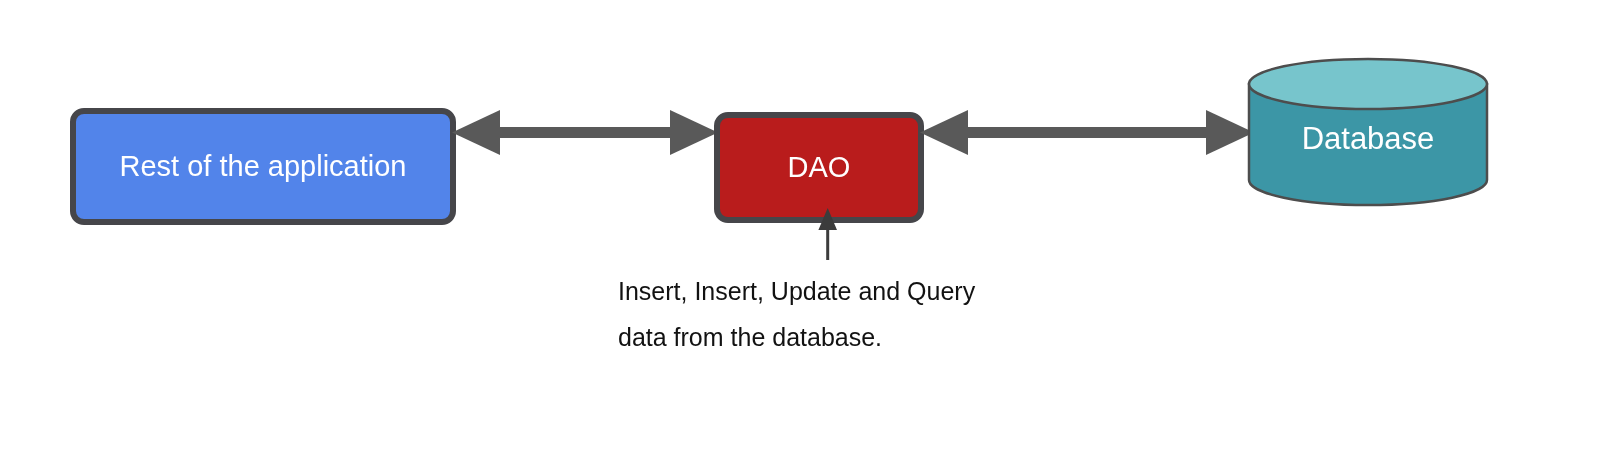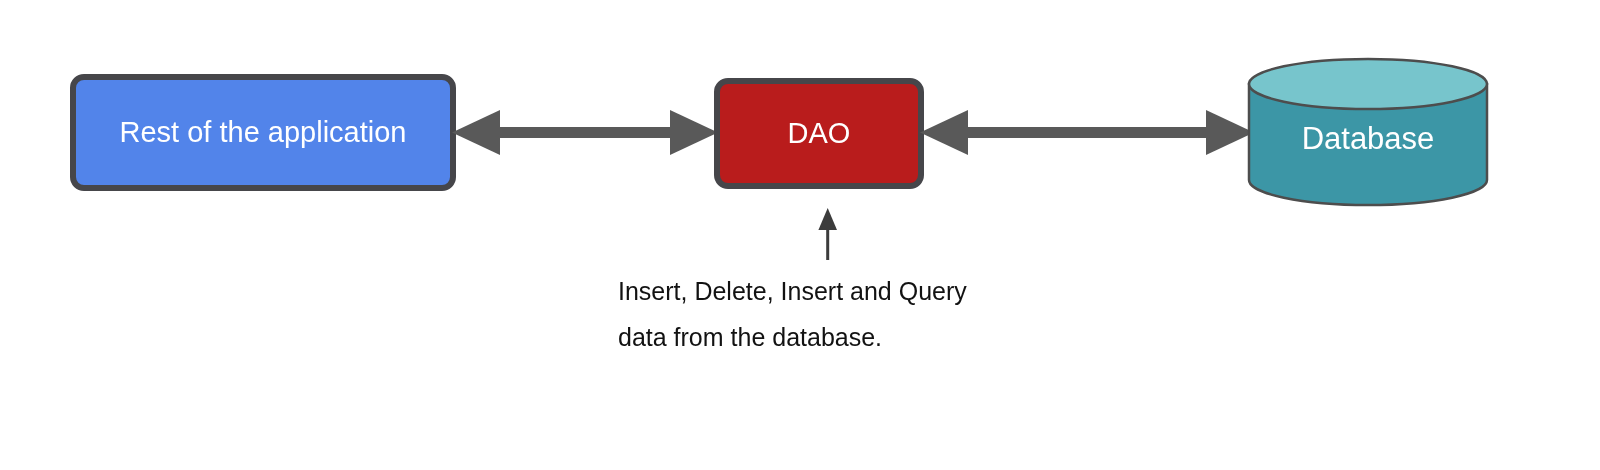--- a/index.html
+++ b/index.html
@@ -23,20 +23,21 @@
     position: absolute;
     box-sizing: border-box;
     border-radius: 14px;
     display: flex;
     align-items: center;
     justify-content: center;
     color: #ffffff;
     text-align: center;
     line-height: 1.1;
     user-select: none;
+    margin-top: 34px;
   }
 
   #box-rest {
     left: 70px;
     top: 74px;
     width: 386px;
     height: 117px;
     background: #5284EA;
     border: 6px solid #46464A;
     font-size: 29px;
@@ -143,16 +144,16 @@
     <div id="db-label">Database</div>
   </div>
 
   <svg class="arrow-svg" id="arrow-caption" viewBox="0 0 36 52">
     <g fill="#3C3C3C" stroke="none">
       <rect x="16.2" y="16" width="3.0" height="36"></rect>
       <polygon points="17.7,0 27,22 8.4,22"></polygon>
     </g>
   </svg>
 
-  <div id="caption">Insert, Delete, Insert and Query
+  <div id="caption">Insert, Insert, Update and Query
 data from the database.</div>
 
 </div>
 
 </body></html>

